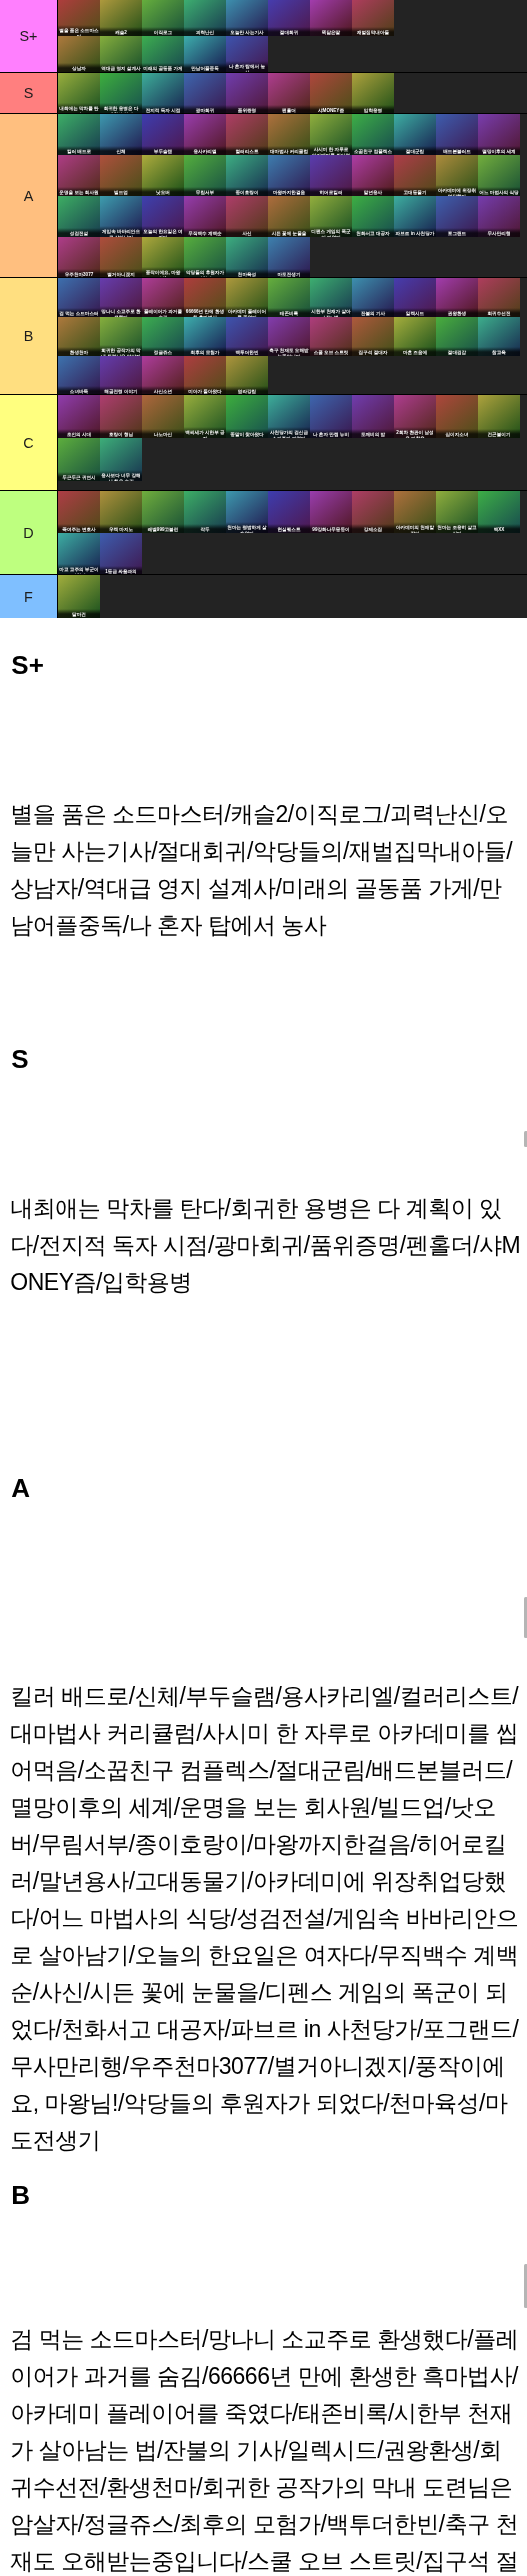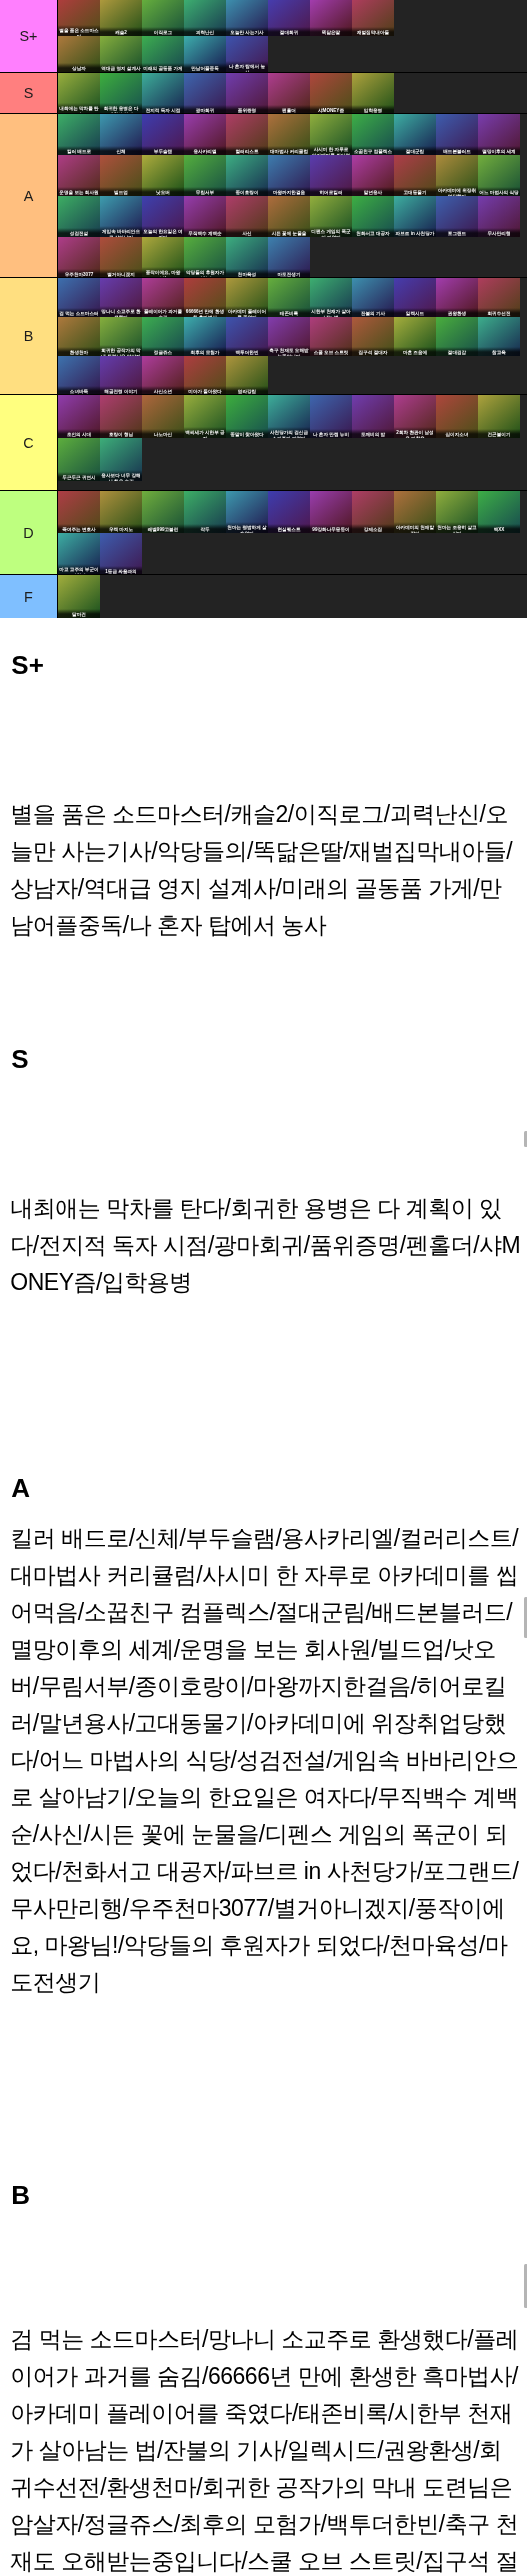--- a/index.html
+++ b/index.html
@@ -437,27 +437,27 @@
       <div class="tier-label" style="background: rgb(127, 191, 255);">F</div>
       <div class="tier-tray">
         <div class="tile" title="달마건" style="height: 43px; background: linear-gradient(140deg, rgb(162, 174, 61), rgb(23, 79, 29));">
           <div class="cap">달마건</div>
         </div>
       </div>
     </div>
   </div>
 
 <div class="tier-heading" style="top:652px">S+</div>
-<div class="para" style="top:796px">별을 품은 소드마스터/캐슬2/이직로그/괴력난신/오늘만 사는기사/악당들의/똑닮은딸/재벌집막내아들/상남자/역대급 영지 설계사/미래의 골동품 가게/만남어플중독/나 혼자 탑에서 농사</div>
+<div class="para" style="top:796px">별을 품은 소드마스터/캐슬2/이직로그/괴력난신/오늘만 사는기사/절대회귀/악당들의/재벌집막내아들/상남자/역대급 영지 설계사/미래의 골동품 가게/만남어플중독/나 혼자 탑에서 농사</div>
 
 <div class="tier-heading" style="top:1046px">S</div>
 <div class="para" style="top:1190px">내최애는 막차를 탄다/회귀한 용병은 다 계획이 있다/전지적 독자 시점/광마회귀/품위증명/펜홀더/샤MONEY즘/입학용병</div>
 
 <div class="tier-heading" style="top:1475px">A</div>
-<div class="para" style="top:1520px">킬러 배드로/신체/부두슬램/용사카리엘/컬러리스트/대마법사 커리큘럼/사시미 한 자루로 아카데미를 씹어먹음/소꿉친구 컴플렉스/절대군림/배드본블러드/멸망이후의 세계/운명을 보는 회사원/빌드업/낫오버/무림서부/종이호랑이/마왕까지한걸음/히어로킬러/말년용사/고대동물기/아카데미에 위장취업당했다/어느 마법사의 식당/성검전설/게임속 바바리안으로 살아남기/오늘의 한요일은 여자다/무직백수 계백순/사신/시든 꽃에 눈물을/디펜스 게임의 폭군이 되었다/천화서고 대공자/파브르 in 사천당가/포그랜드/무사만리행/우주천마3077/별거아니겠지/풍작이에요, 마왕님!/악당들의 후원자가 되었다/천마육성/마도전생기</div>
+<div class="para" style="top:1678px">킬러 배드로/신체/부두슬램/용사카리엘/컬러리스트/대마법사 커리큘럼/사시미 한 자루로 아카데미를 씹어먹음/소꿉친구 컴플렉스/절대군림/배드본블러드/멸망이후의 세계/운명을 보는 회사원/빌드업/낫오버/무림서부/종이호랑이/마왕까지한걸음/히어로킬러/말년용사/고대동물기/아카데미에 위장취업당했다/어느 마법사의 식당/성검전설/게임속 바바리안으로 살아남기/오늘의 한요일은 여자다/무직백수 계백순/사신/시든 꽃에 눈물을/디펜스 게임의 폭군이 되었다/천화서고 대공자/파브르 in 사천당가/포그랜드/무사만리행/우주천마3077/별거아니겠지/풍작이에요, 마왕님!/악당들의 후원자가 되었다/천마육성/마도전생기</div>
 
 <div class="tier-heading" style="top:2182px">B</div>
 <div class="para" style="top:2321px">검 먹는 소드마스터/망나니 소교주로 환생했다/플레이어가 과거를 숨김/66666년 만에 환생한 흑마법사/아카데미 플레이어를 죽였다/태존비록/시한부 천재가 살아남는 법/잔불의 기사/일렉시드/권왕환생/회귀수선전/환생천마/회귀한 공작가의 막내 도련님은 암살자/정글쥬스/최후의 모험가/백투더한빈/축구 천재도 오해받는중입니다/스쿨 오브 스트릿/집구석 절대자/마흔 즈음에/절대검감/참교육/소녀바둑/해골전령 이야기/사신소년/미아가 돌아왔다/염라강림</div>
 
 <div class="sb" style="top:1131px;height:15.5px"></div>
 <div class="sb" style="top:1597px;height:41px"></div>
 <div class="sb" style="top:2264px;height:44px"></div>
 
 
 </body></html>

